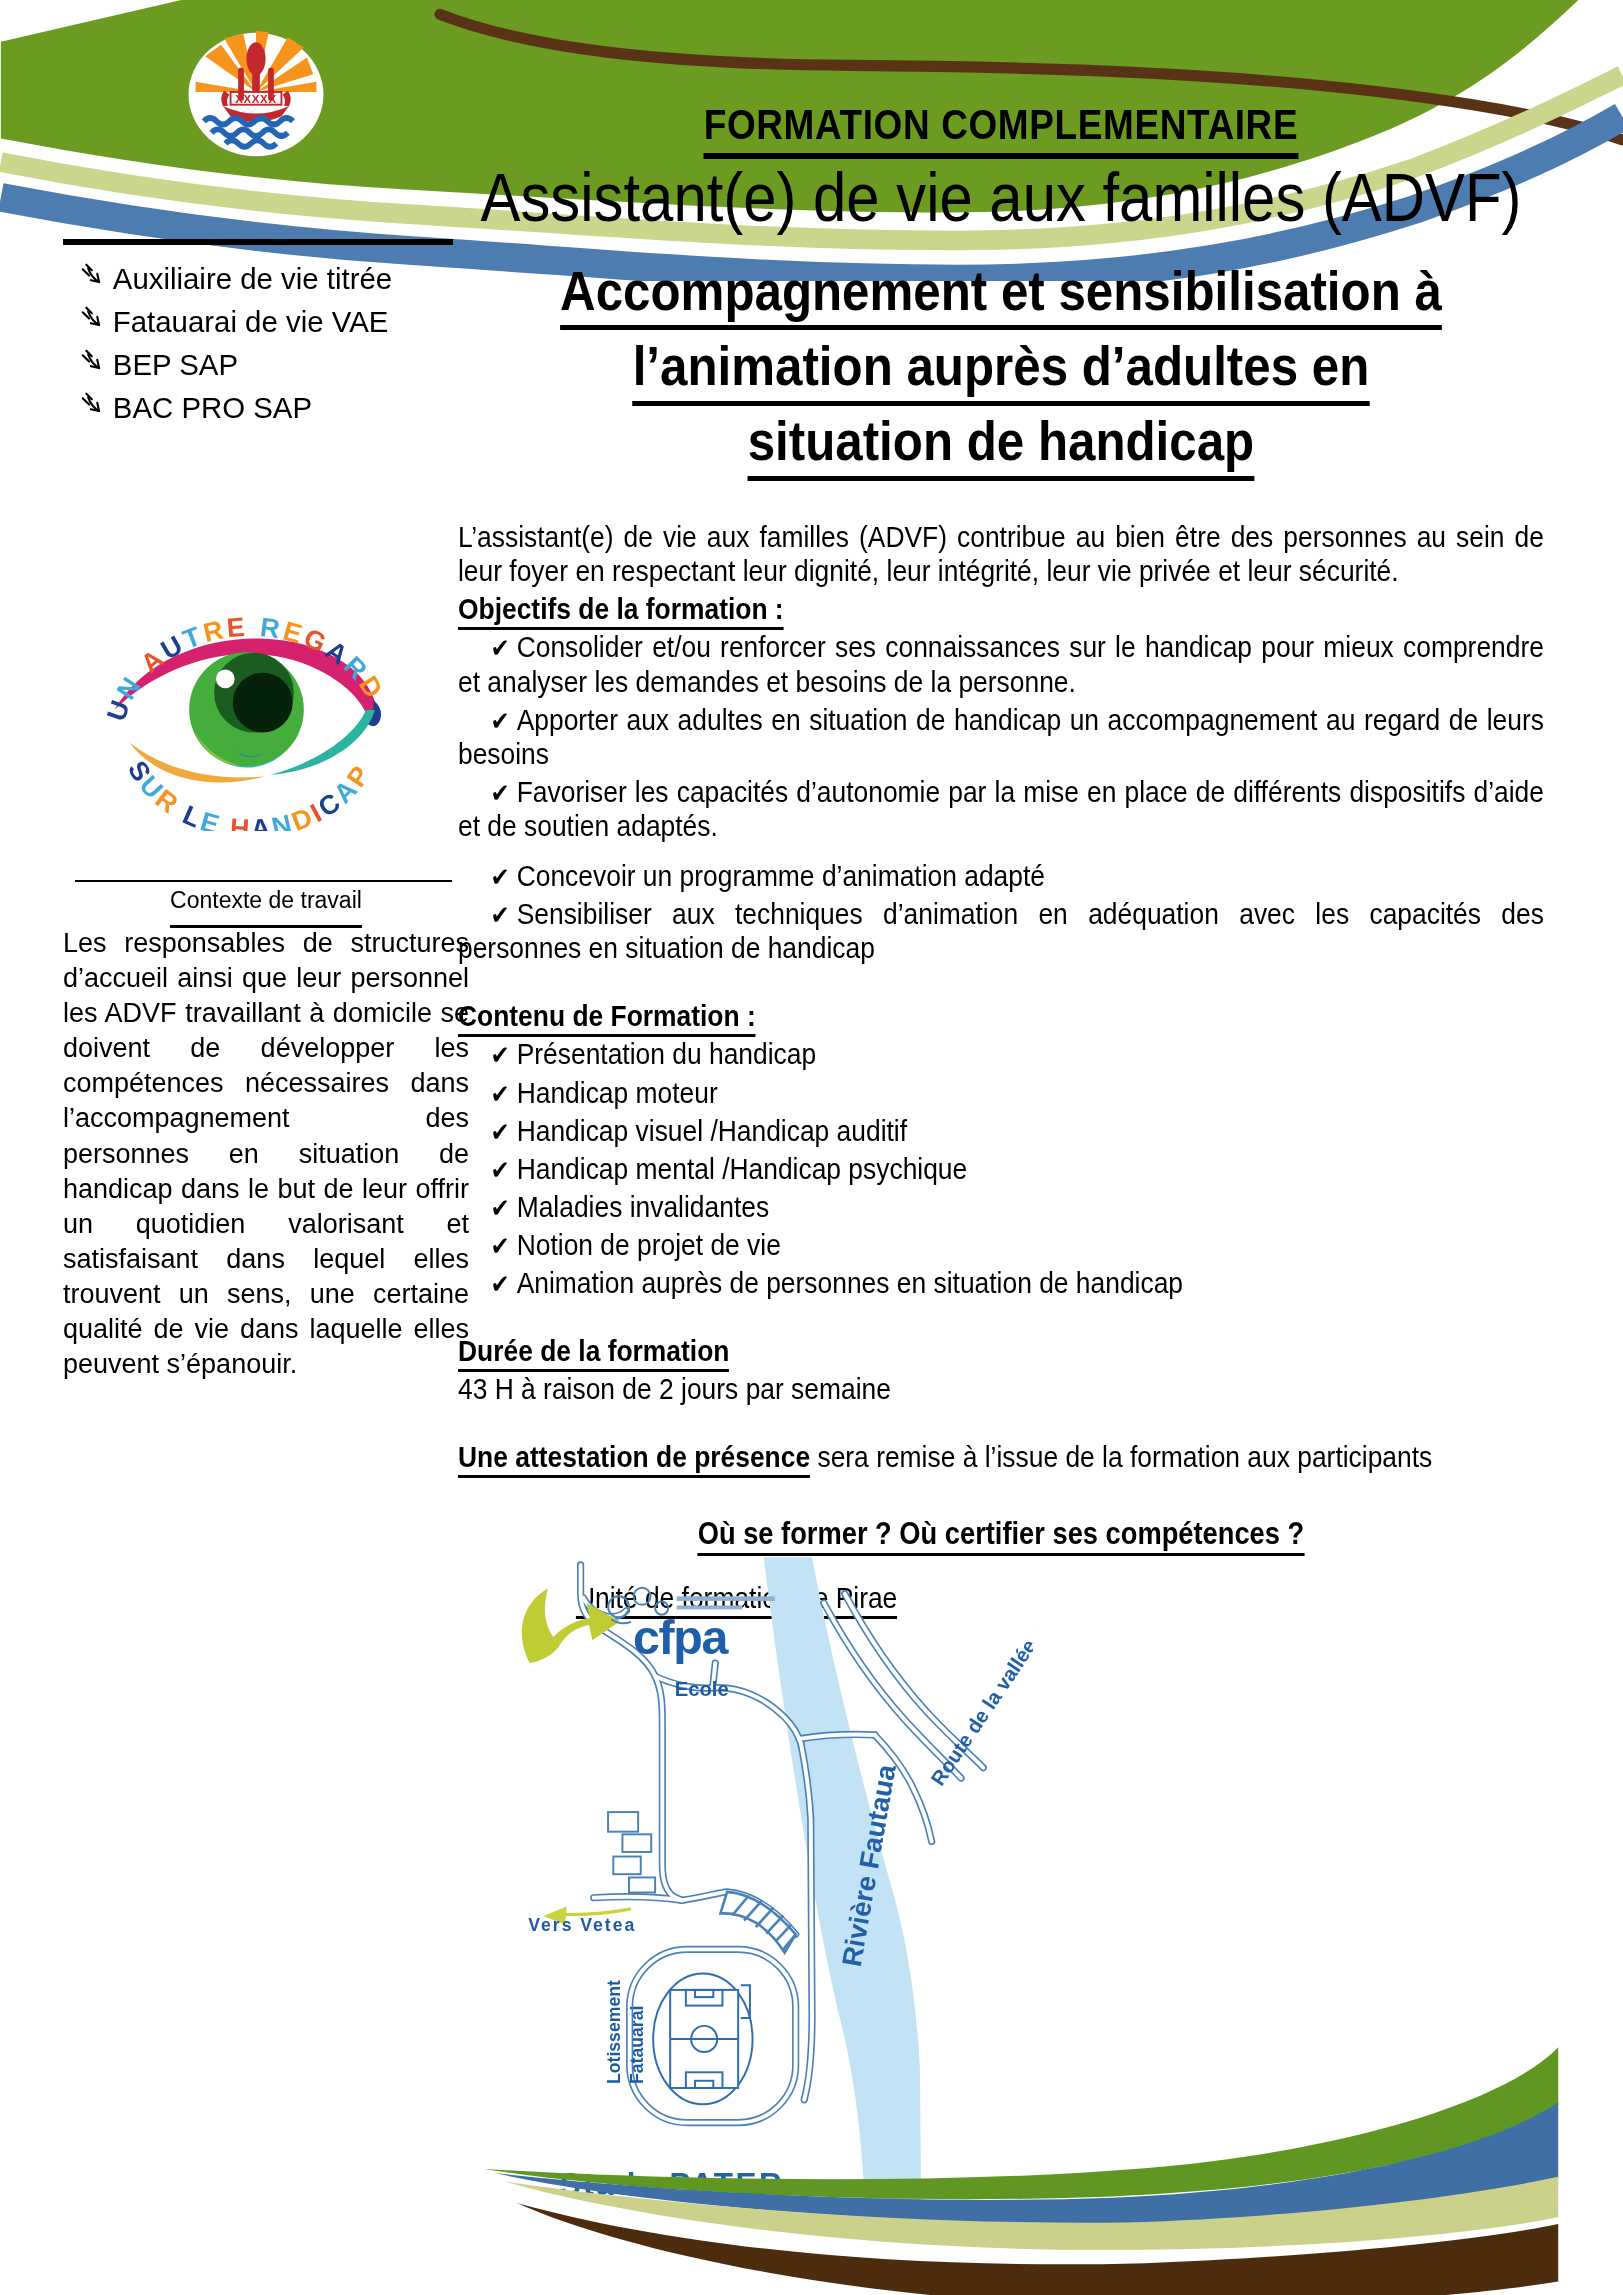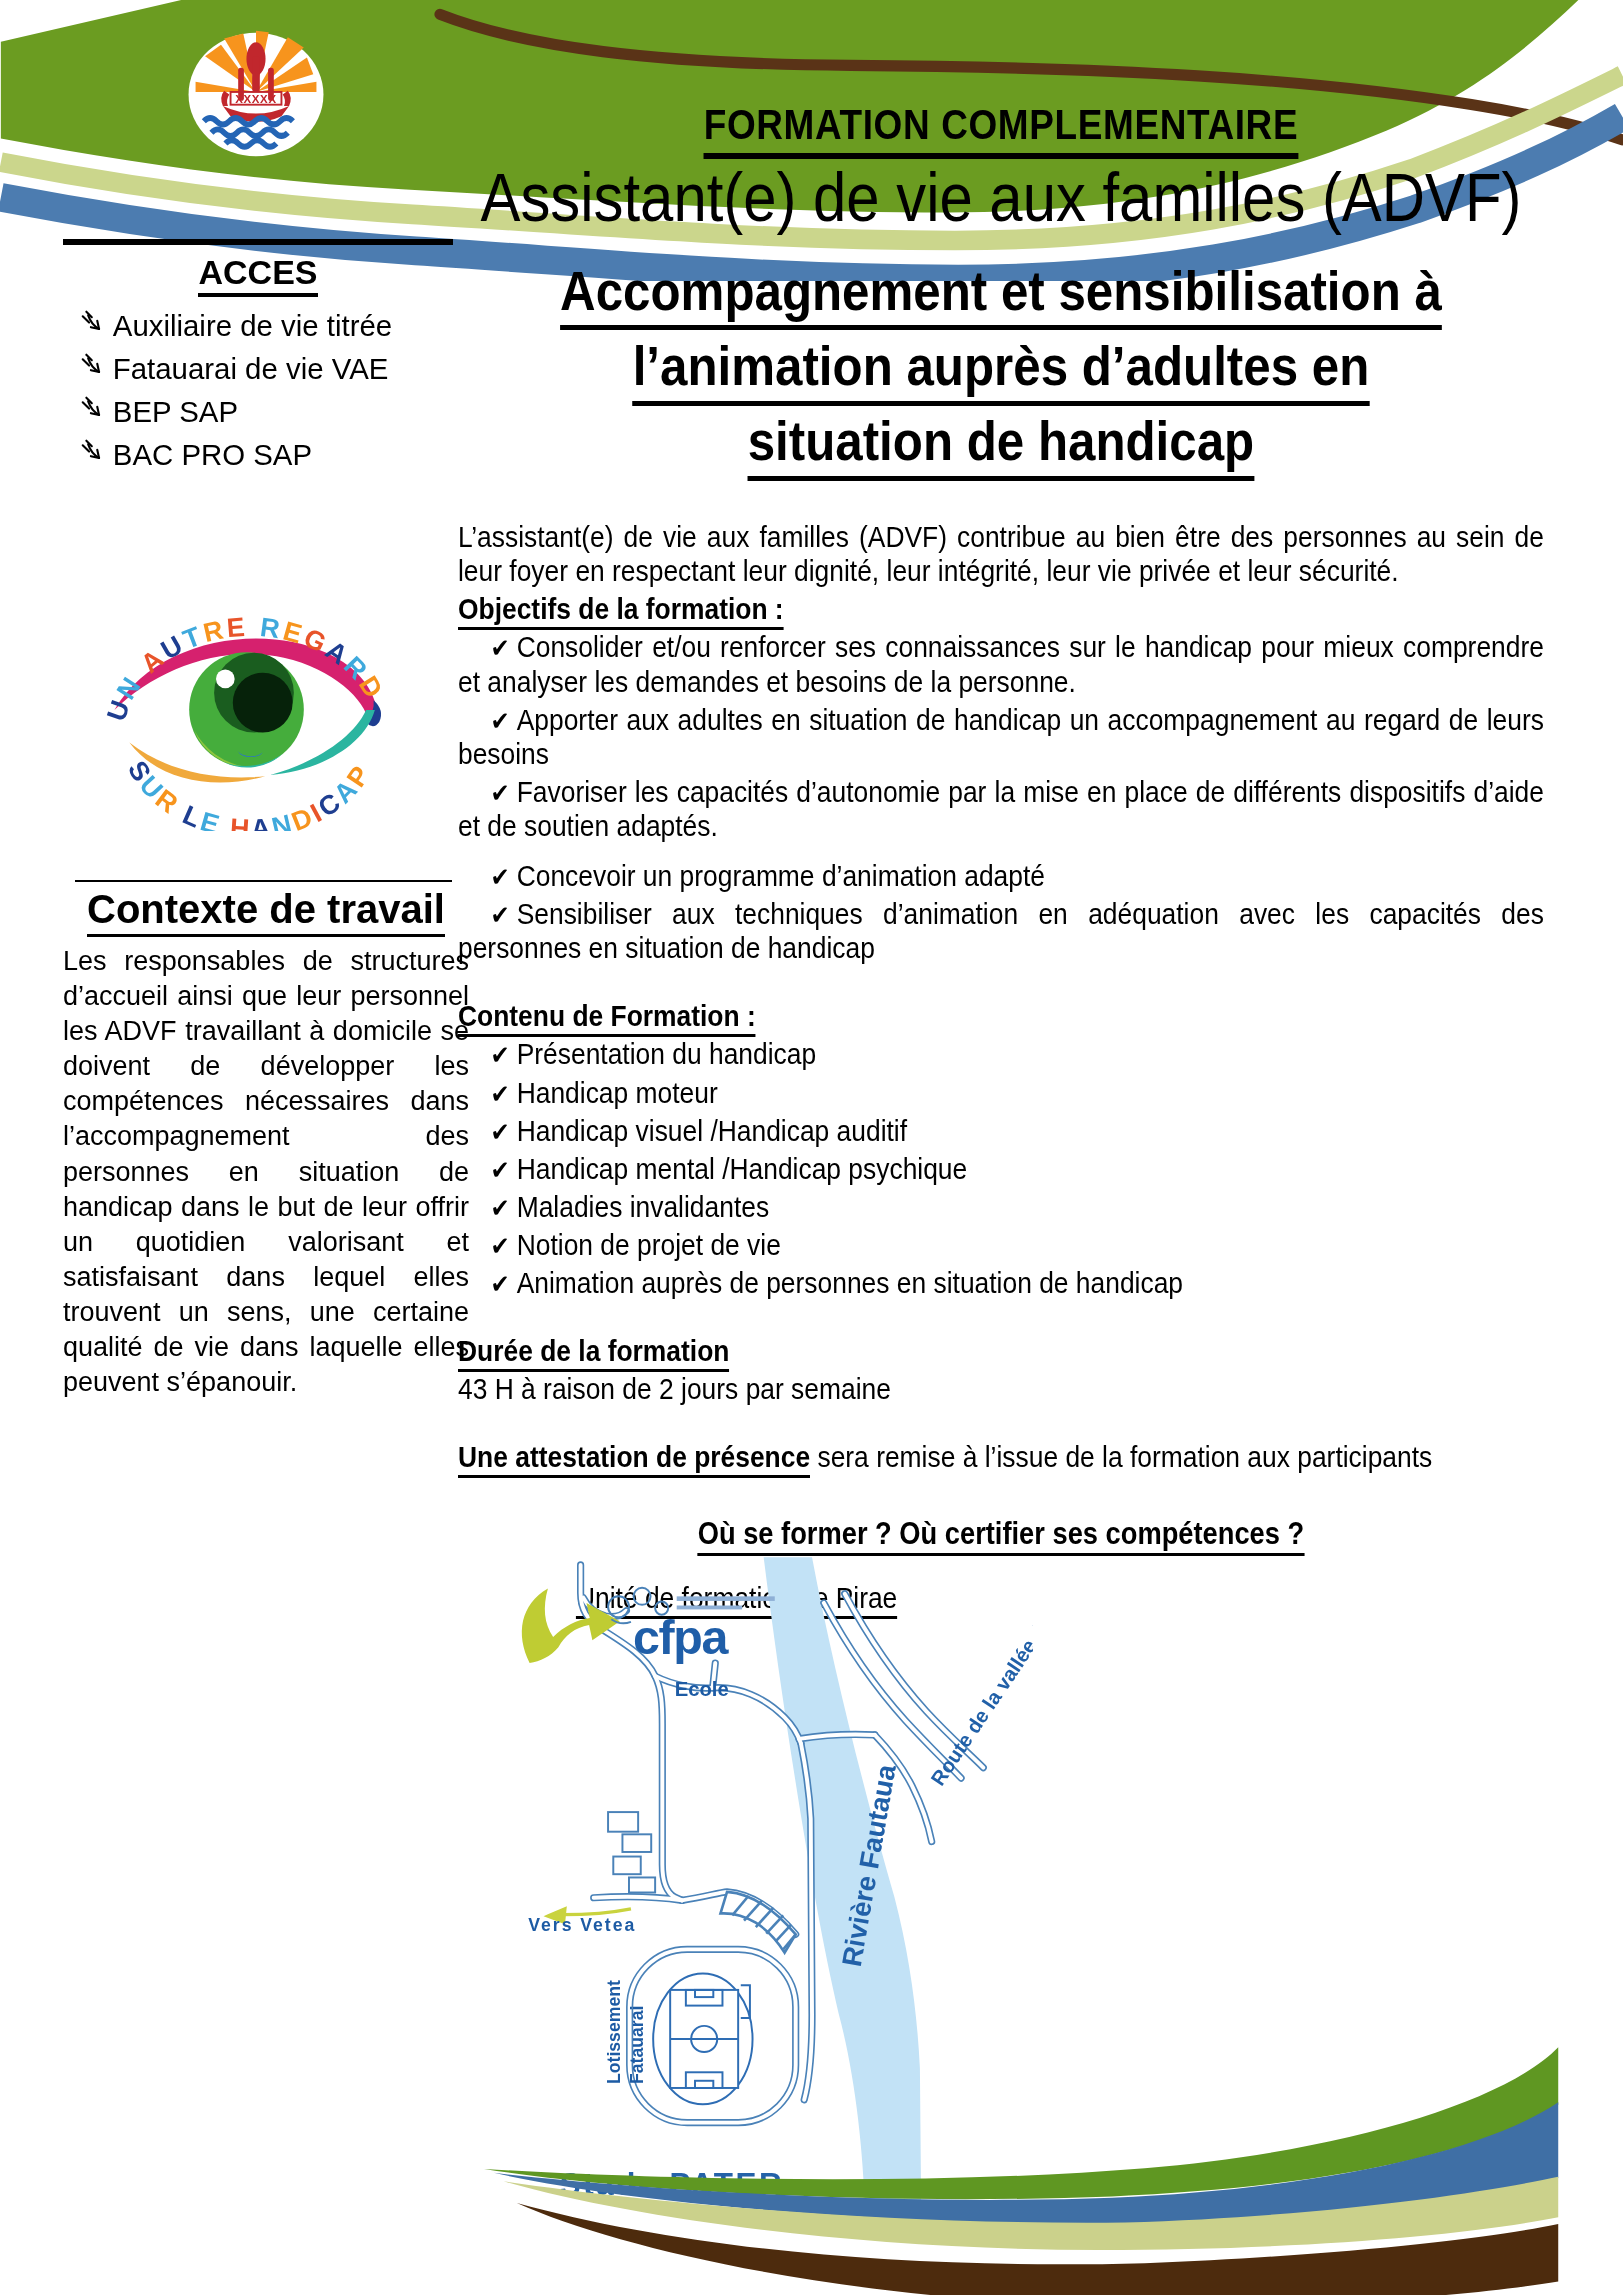--- a/index.html
+++ b/index.html
@@ -23,21 +23,21 @@
   .acces-h span{font-size:34px;font-weight:bold;border-bottom:4.6px solid #000;padding-bottom:2.6px;}
   .acces-list{margin-top:17px;}
   .acces-item{display:flex;align-items:flex-start;gap:9.2px;font-size:29.4px;margin:0 0 9.2px 17px;}
   .acces-item svg{flex:0 0 aupx;}
 
   .eyelogo{left:90px;top:588px;width:313px;height:243px;}
 
   .contexte{left:63px;top:880px;width:406px;}
   .ctx-line{width:377px;height:2px;background:#000;margin-left:11.8px;}
   .ctx-h{text-align:center;margin-top:5.2px;}
-  .ctx-h span{font-size:40px;font-weight:bold;border-bottom:3.3px solid #000;padding-bottom:3px;}
+  .ctx-h span{font-size:23px;font-weight:normal;border-bottom:3.3px solid #000;padding-bottom:12px;}
   .ctx-p{margin-top:11.8px;font-size:27px;line-height:1.30;text-align:justify;}
 
   
   .maincol{left:458px;top:520px;width:1234px;transform:scaleX(.88);transform-origin:left top;
            font-size:30px;line-height:1.14;}
   .maincol p{margin:0 0 3.9px 0;text-align:justify;}
   .bullet{text-indent:37px;}
   .check{display:inline-block;text-indent:0;margin-right:7.9px;font-size:26px;}
   .shead{font-weight:bold;margin:6.5px 0 5.2px 0;}
   .shead span{border-bottom:3.9px solid #000;padding-bottom:2px;}
@@ -99,21 +99,20 @@
     <h2>Assistant(e) de vie aux familles (ADVF)</h2>
     <h3>
       <span>Accompagnement et sensibilisation à</span><br>
       <span>l’animation auprès d’adultes en</span><br>
       <span>situation de handicap</span>
     </h3>
   </div>
 
   <div class="abs leftcol">
     <div class="topbar"></div>
-    <div class="acces-h"><span>ACCES</span></div>
     <div class="acces-list">
       <div class="acces-item">
         <svg width="23.6" height="23.6" viewBox="0 0 26 26" fill="none" stroke="#000" stroke-width="2.3" stroke-linecap="round">
             <path d="M7,3 L13,9"></path>
             <path d="M3,8 L10,15"></path>
             <path d="M9,7 C11,13 14,18 21,22"></path>
             <path d="M21,22 L12,20"></path>
             <path d="M21,22 L19,13"></path>
           </svg>
         <span>Auxiliaire de vie titrée</span>

